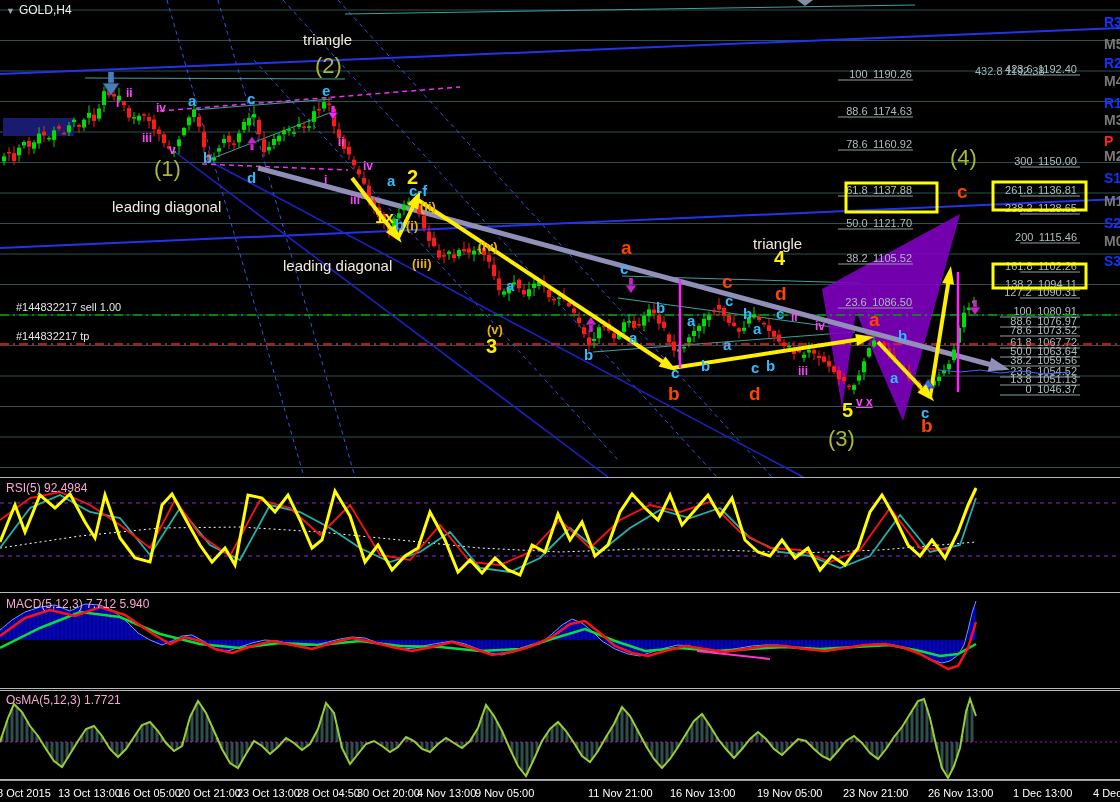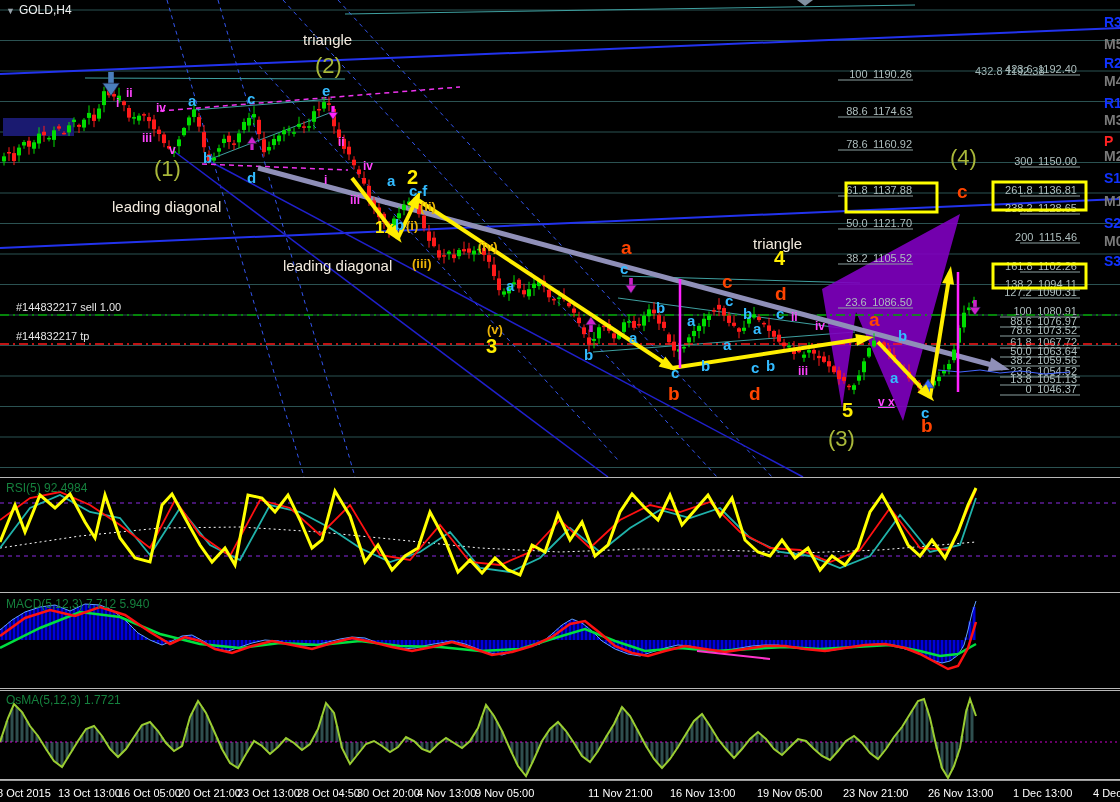--- a/index.html
+++ b/index.html
@@ -10,21 +10,21 @@
   .ann{position:absolute;white-space:nowrap;line-height:1;}
   .w  {color:#f2eade;font-size:15px;}
   .yg {color:#a9b83a;font-size:22px;}
   .y  {color:#ffee00;font-size:20px;font-weight:bold;}
   .y2 {color:#ffee00;font-size:17px;font-weight:bold;}
   .o  {color:#ff4400;font-size:19px;font-weight:bold;}
   .os {color:#eab308;font-size:13px;font-weight:bold;}
   .c  {color:#33bbff;font-size:15px;font-weight:bold;}
   .m  {color:#ff44ff;font-size:12px;font-weight:bold;}
   .fibx{color:#9fb6b6;font-size:11px;}
-  .ind{position:absolute;color:#15803d;font-size:12px;}
+  .ind{position:absolute;color:#f9a8d4;font-size:12px;}
   .trade{position:absolute;color:#e6e6e6;font-size:11px;}
   .piv{position:absolute;left:1104px;font-size:14px;font-weight:bold;letter-spacing:0;}
   .piv.r{color:#1133ff;} .piv.m{color:#7a7a7a;font-weight:bold;} .piv.p{color:#ff2222;}
   #symbol{position:absolute;left:6px;top:3px;color:#f0f0f0;font-size:12px;}
   #symbol .tri{color:#97a2aa;font-size:9px;margin-right:4px;}
   #timeaxis{position:absolute;left:0;top:780px;width:1120px;height:22px;background:#000;border-top:1px solid #9a9a9a;}
   .tlab{position:absolute;top:6px;color:#ffffff;font-size:11px;white-space:nowrap;}
 </style>
 </head>
 <body>
@@ -1052,21 +1052,21 @@
     <div id="annotations">
         <div class="ann w" style="left: 303px; top: 32px;">triangle</div>
         <div class="ann w" style="left: 753px; top: 236px;">triangle</div>
         <div class="ann w" style="left: 112px; top: 199px;">leading diagonal</div>
         <div class="ann w" style="left: 283px; top: 258px;">leading diagonal</div>
         <div class="ann yg" style="left: 315px; top: 55px;">(2)</div>
         <div class="ann yg" style="left: 154px; top: 158px;">(1)</div>
         <div class="ann yg" style="left: 950px; top: 147px;">(4)</div>
         <div class="ann yg" style="left: 828px; top: 428px;">(3)</div>
         <div class="ann y" style="left: 407px; top: 167px;">2</div>
-        <div class="ann y2" style="left: 375px; top: 219px;">1x</div>
+        <div class="ann y2" style="left: 375px; top: 209px;">1x</div>
         <div class="ann y" style="left: 486px; top: 336px;">3</div>
         <div class="ann y" style="left: 774px; top: 248px;">4</div>
         <div class="ann y" style="left: 842px; top: 400px;">5</div>
         <div class="ann o" style="left: 621px; top: 238px;">a</div>
         <div class="ann o" style="left: 722px; top: 272px;">c</div>
         <div class="ann o" style="left: 775px; top: 284px;">d</div>
         <div class="ann o" style="left: 668px; top: 384px;">b</div>
         <div class="ann o" style="left: 749px; top: 384px;">d</div>
         <div class="ann o" style="left: 869px; top: 310px;">a</div>
         <div class="ann o" style="left: 957px; top: 182px;">c</div>
@@ -1107,21 +1107,21 @@
         <div class="ann m" style="left: 142px; top: 132px;">iii</div>
         <div class="ann m" style="left: 156px; top: 102px;">iv</div>
         <div class="ann m" style="left: 169px; top: 144px;">v</div>
         <div class="ann m" style="left: 324px; top: 174px;">i</div>
         <div class="ann m" style="left: 338px; top: 136px;">ii</div>
         <div class="ann m" style="left: 350px; top: 194px;">iii</div>
         <div class="ann m" style="left: 363px; top: 160px;">iv</div>
         <div class="ann m" style="left: 791px; top: 311px;">ii</div>
         <div class="ann m" style="left: 798px; top: 365px;">iii</div>
         <div class="ann m" style="left: 815px; top: 320px;">iv</div>
-        <div class="ann m" style="left: 878px; top: 396px; text-decoration: underline;">v x</div>
+        <div class="ann m" style="left: 856px; top: 396px; text-decoration: underline;">v x</div>
         <div class="ann fibx" style="left: 975px; top: 66px;">432.8 1192.38</div>
       </div>
     <div id="pivots">
         <div class="piv r" style="top: 14px;">R3</div>
         <div class="piv m" style="top: 36px;">M5</div>
         <div class="piv r" style="top: 55px;">R2</div>
         <div class="piv m" style="top: 73px;">M4</div>
         <div class="piv r" style="top: 95px;">R1</div>
         <div class="piv m" style="top: 112px;">M3</div>
         <div class="piv p" style="top: 133px;">P</div>

